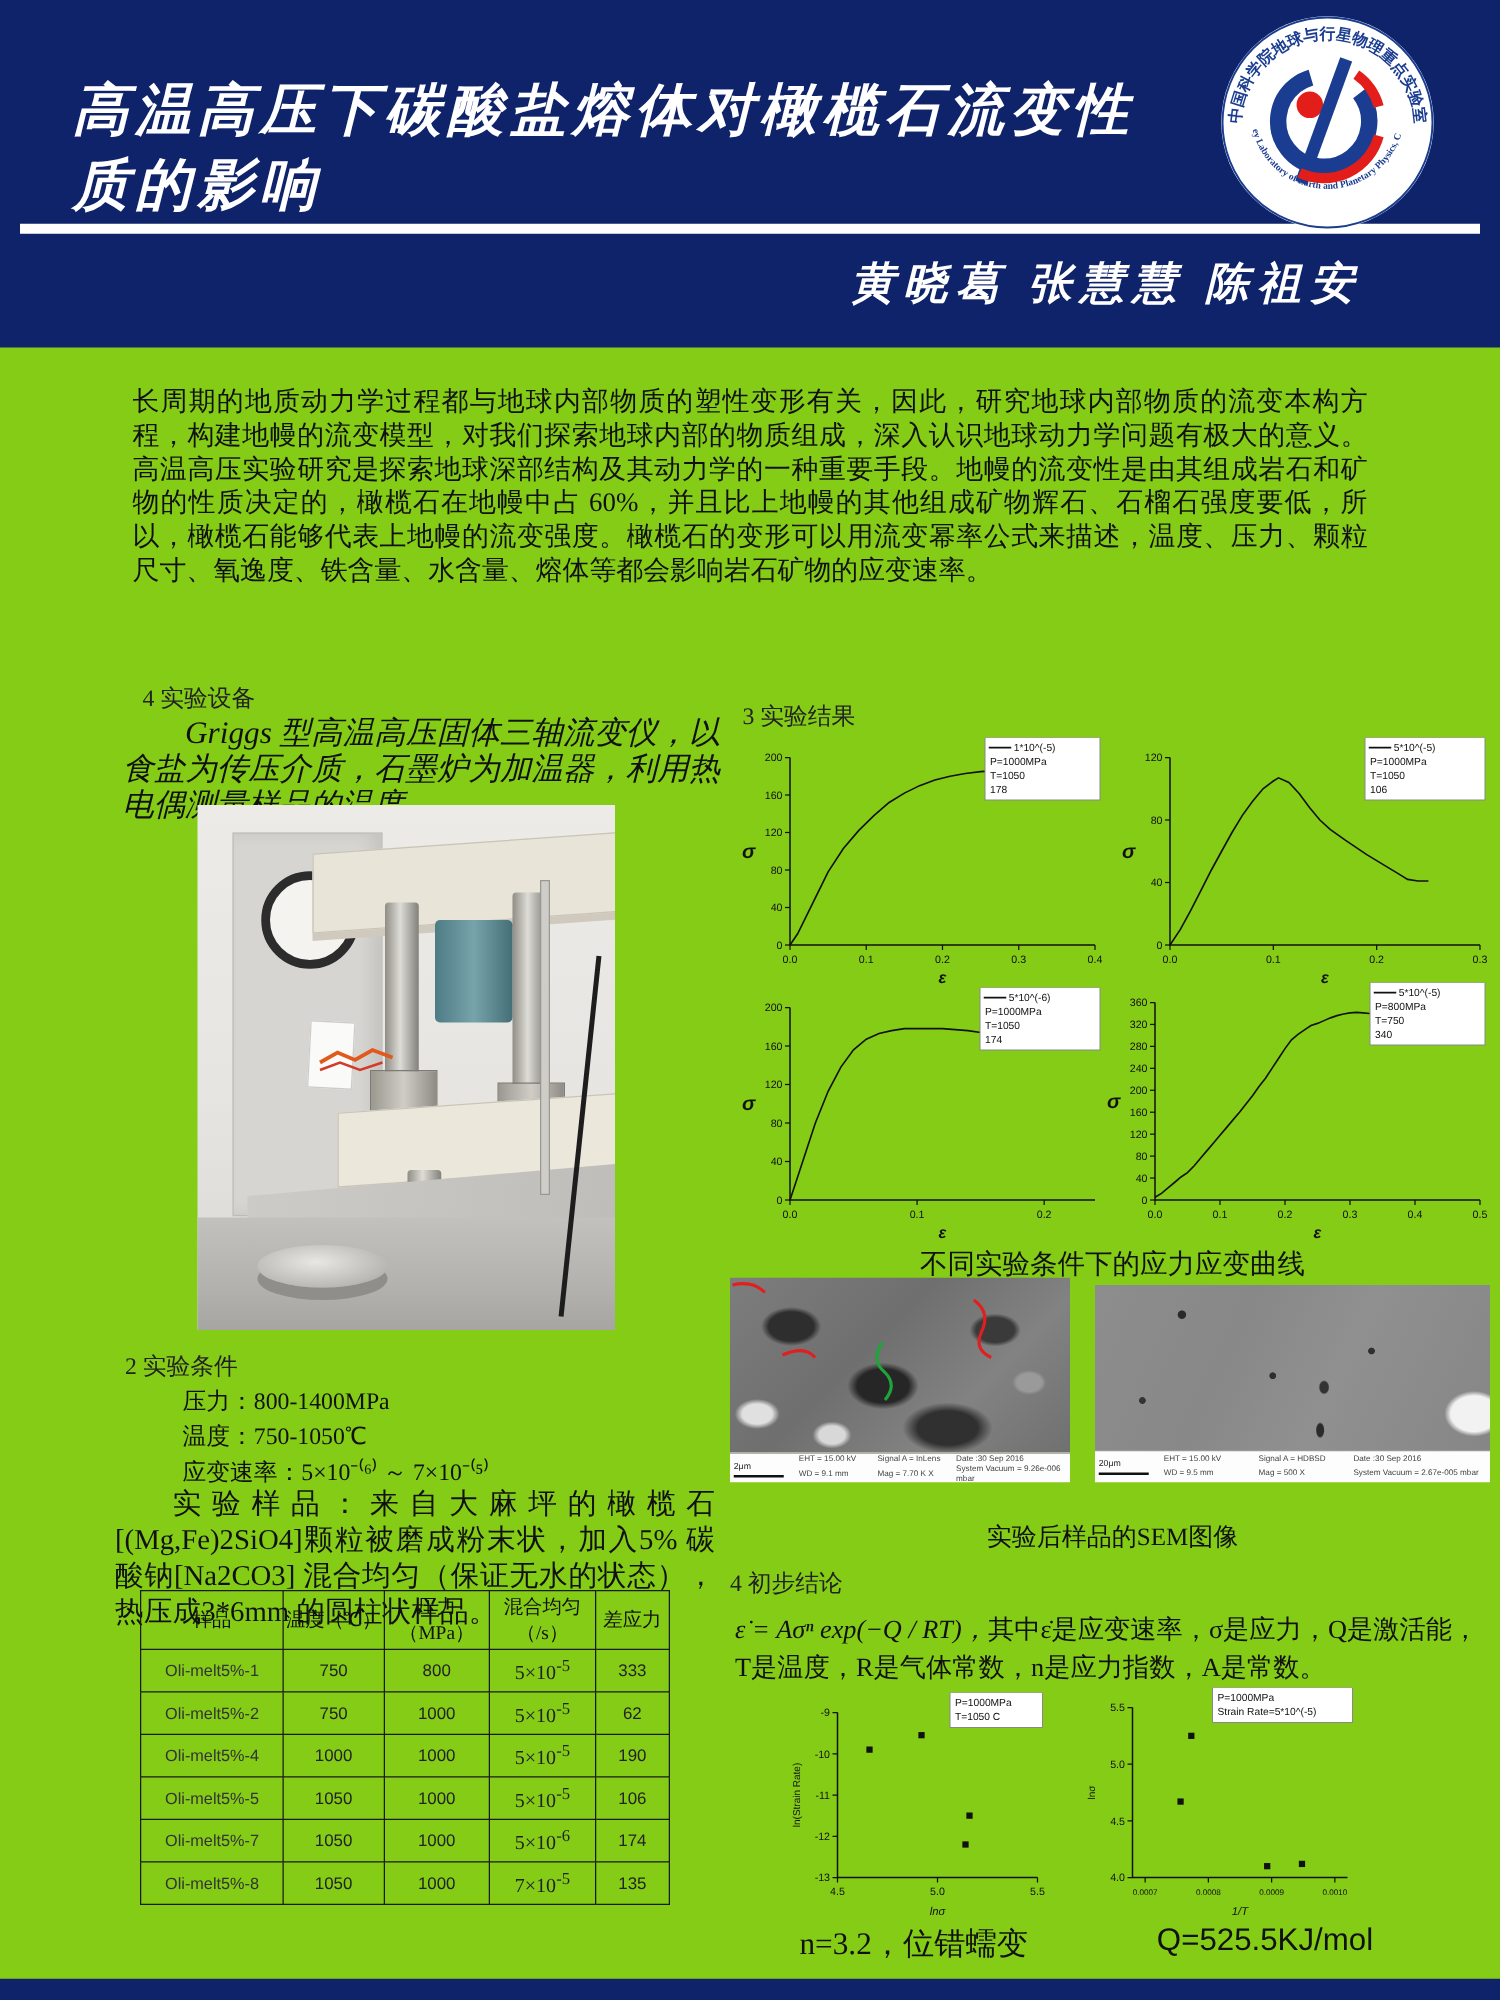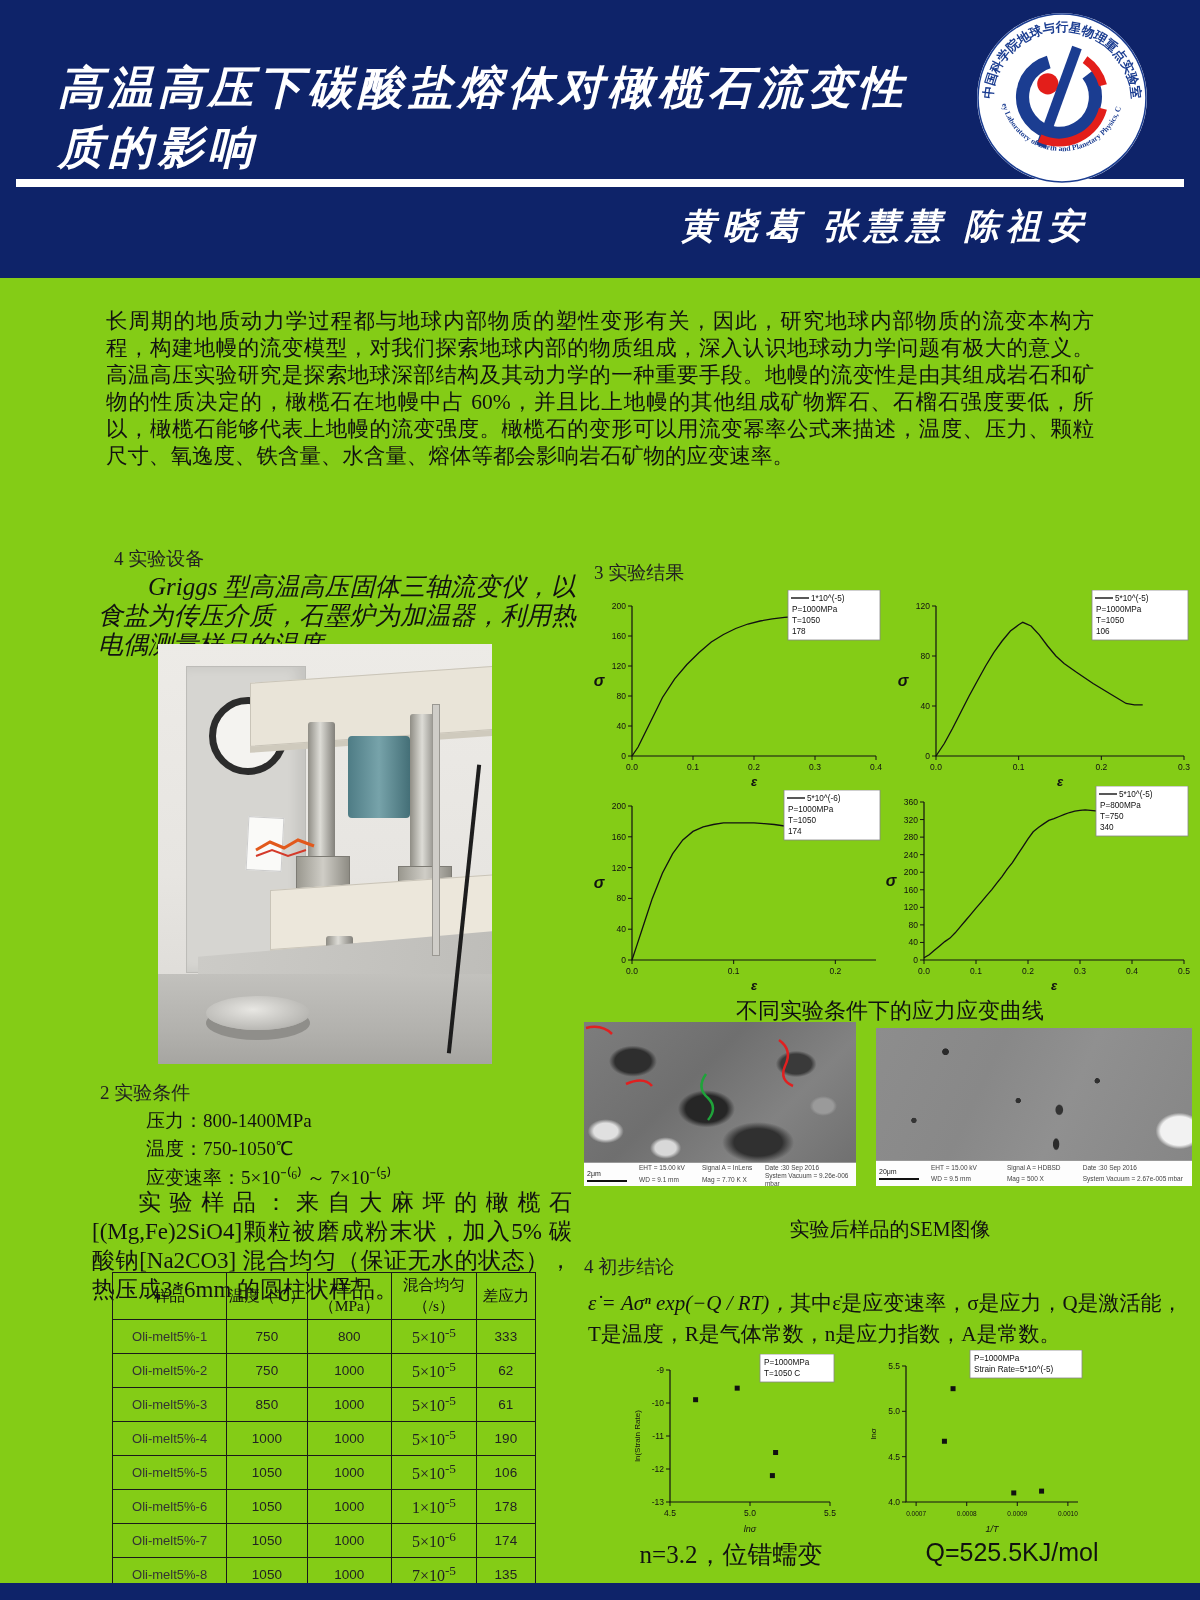--- a/index.html
+++ b/index.html
@@ -187,46 +187,32 @@
           <td class="">333</td>
         </tr>
         <tr>
           <td class="name">Oli-melt5%-2</td>
           <td class="">750</td>
           <td class="">1000</td>
           <td class="rate">5×10<sup>-5</sup></td>
           <td class="">62</td>
         </tr>
         <tr>
-          <td class="name">Oli-melt5%-3</td>
-          <td class="">850</td>
-          <td class="">1000</td>
-          <td class="rate">5×10<sup>-5</sup></td>
-          <td class="">61</td>
-        </tr>
-        <tr>
           <td class="name">Oli-melt5%-4</td>
           <td class="">1000</td>
           <td class="">1000</td>
           <td class="rate">5×10<sup>-5</sup></td>
           <td class="">190</td>
         </tr>
         <tr>
           <td class="name">Oli-melt5%-5</td>
           <td class="">1050</td>
           <td class="">1000</td>
           <td class="rate">5×10<sup>-5</sup></td>
           <td class="">106</td>
-        </tr>
-        <tr>
-          <td class="name">Oli-melt5%-6</td>
-          <td class="">1050</td>
-          <td class="">1000</td>
-          <td class="rate">1×10<sup>-5</sup></td>
-          <td class="">178</td>
         </tr>
         <tr>
           <td class="name">Oli-melt5%-7</td>
           <td class="">1050</td>
           <td class="">1000</td>
           <td class="rate">5×10<sup>-6</sup></td>
           <td class="">174</td>
         </tr>
         <tr>
           <td class="name">Oli-melt5%-8</td>

